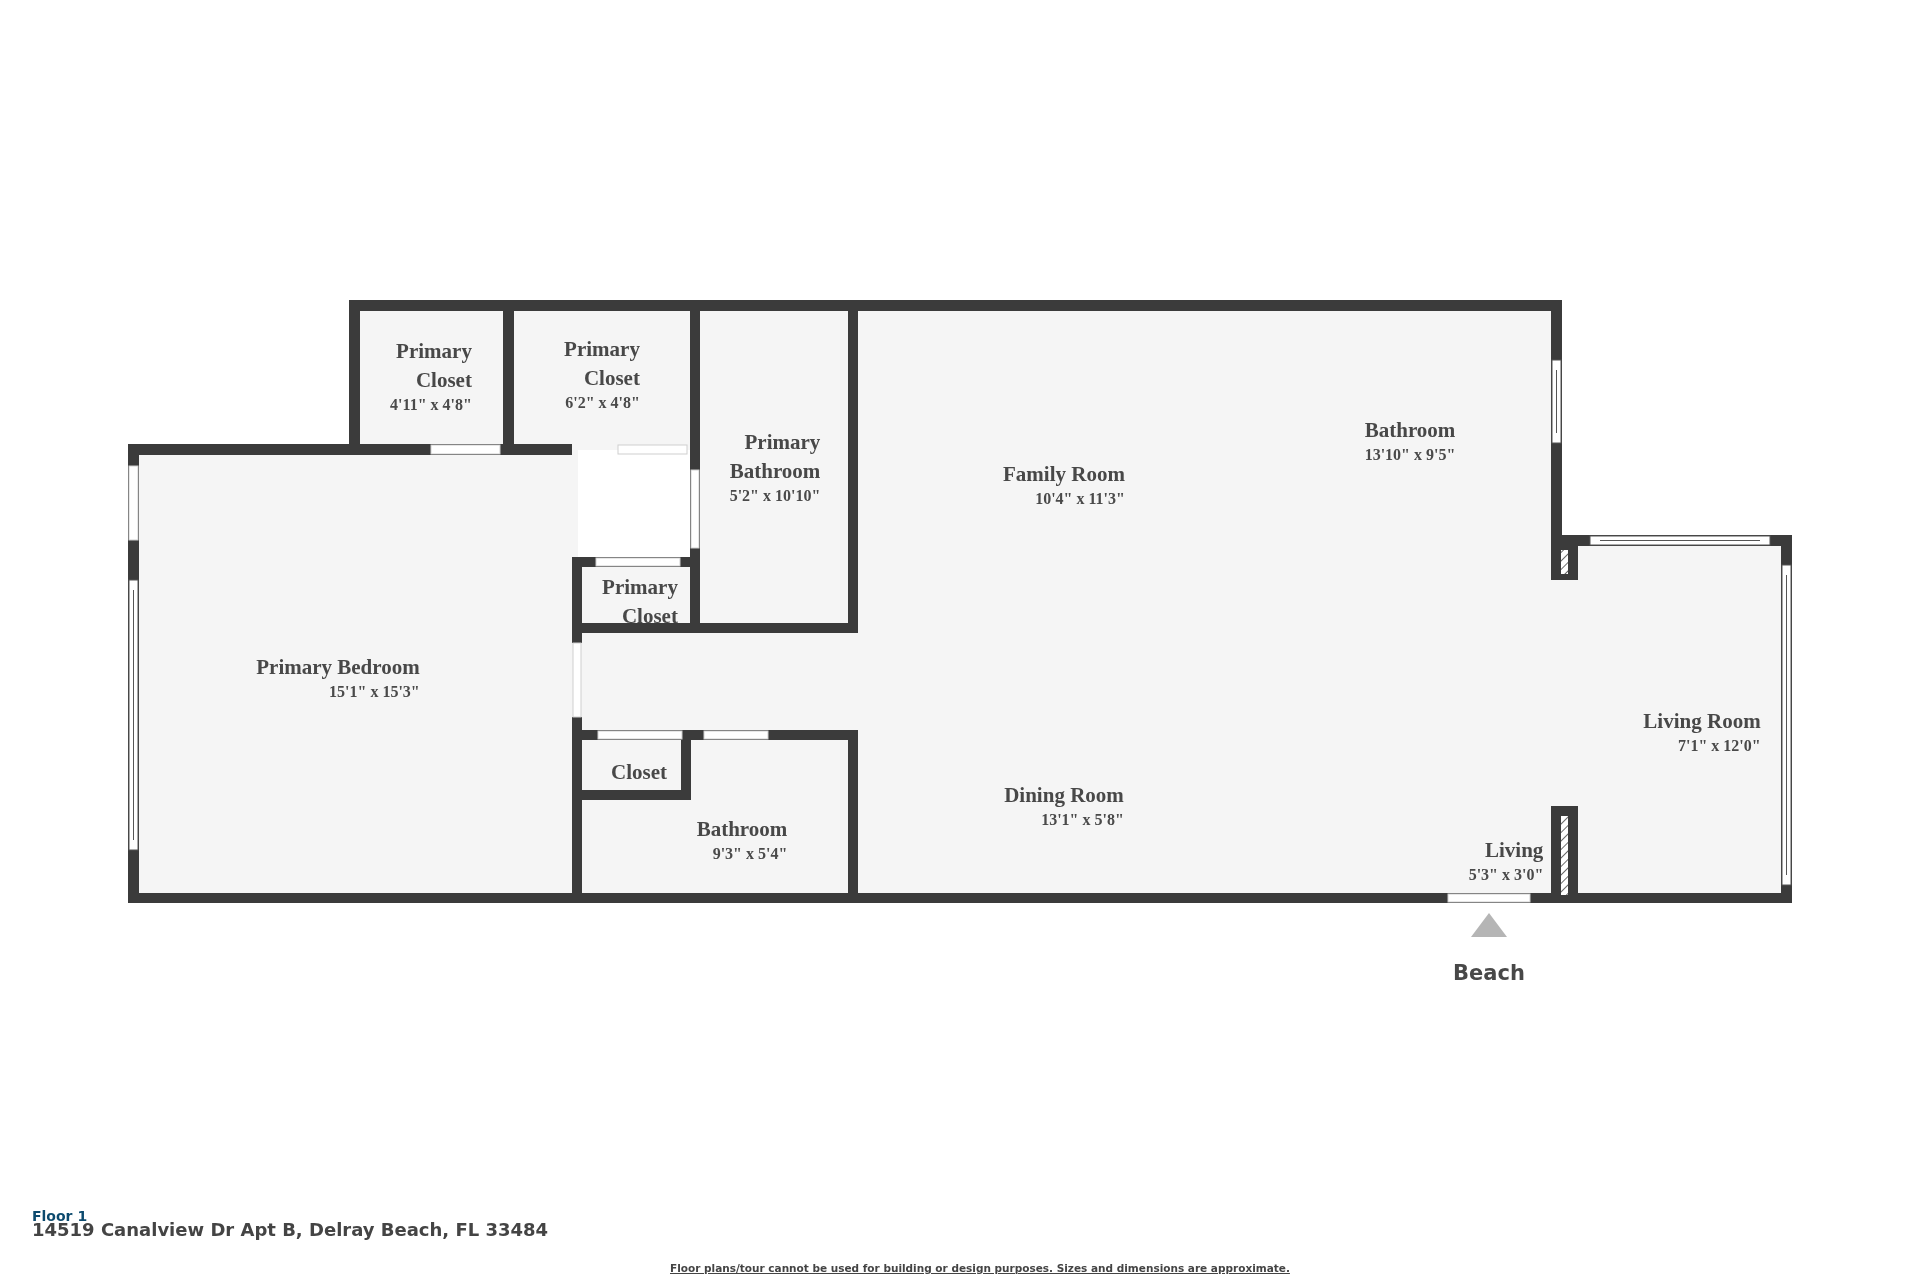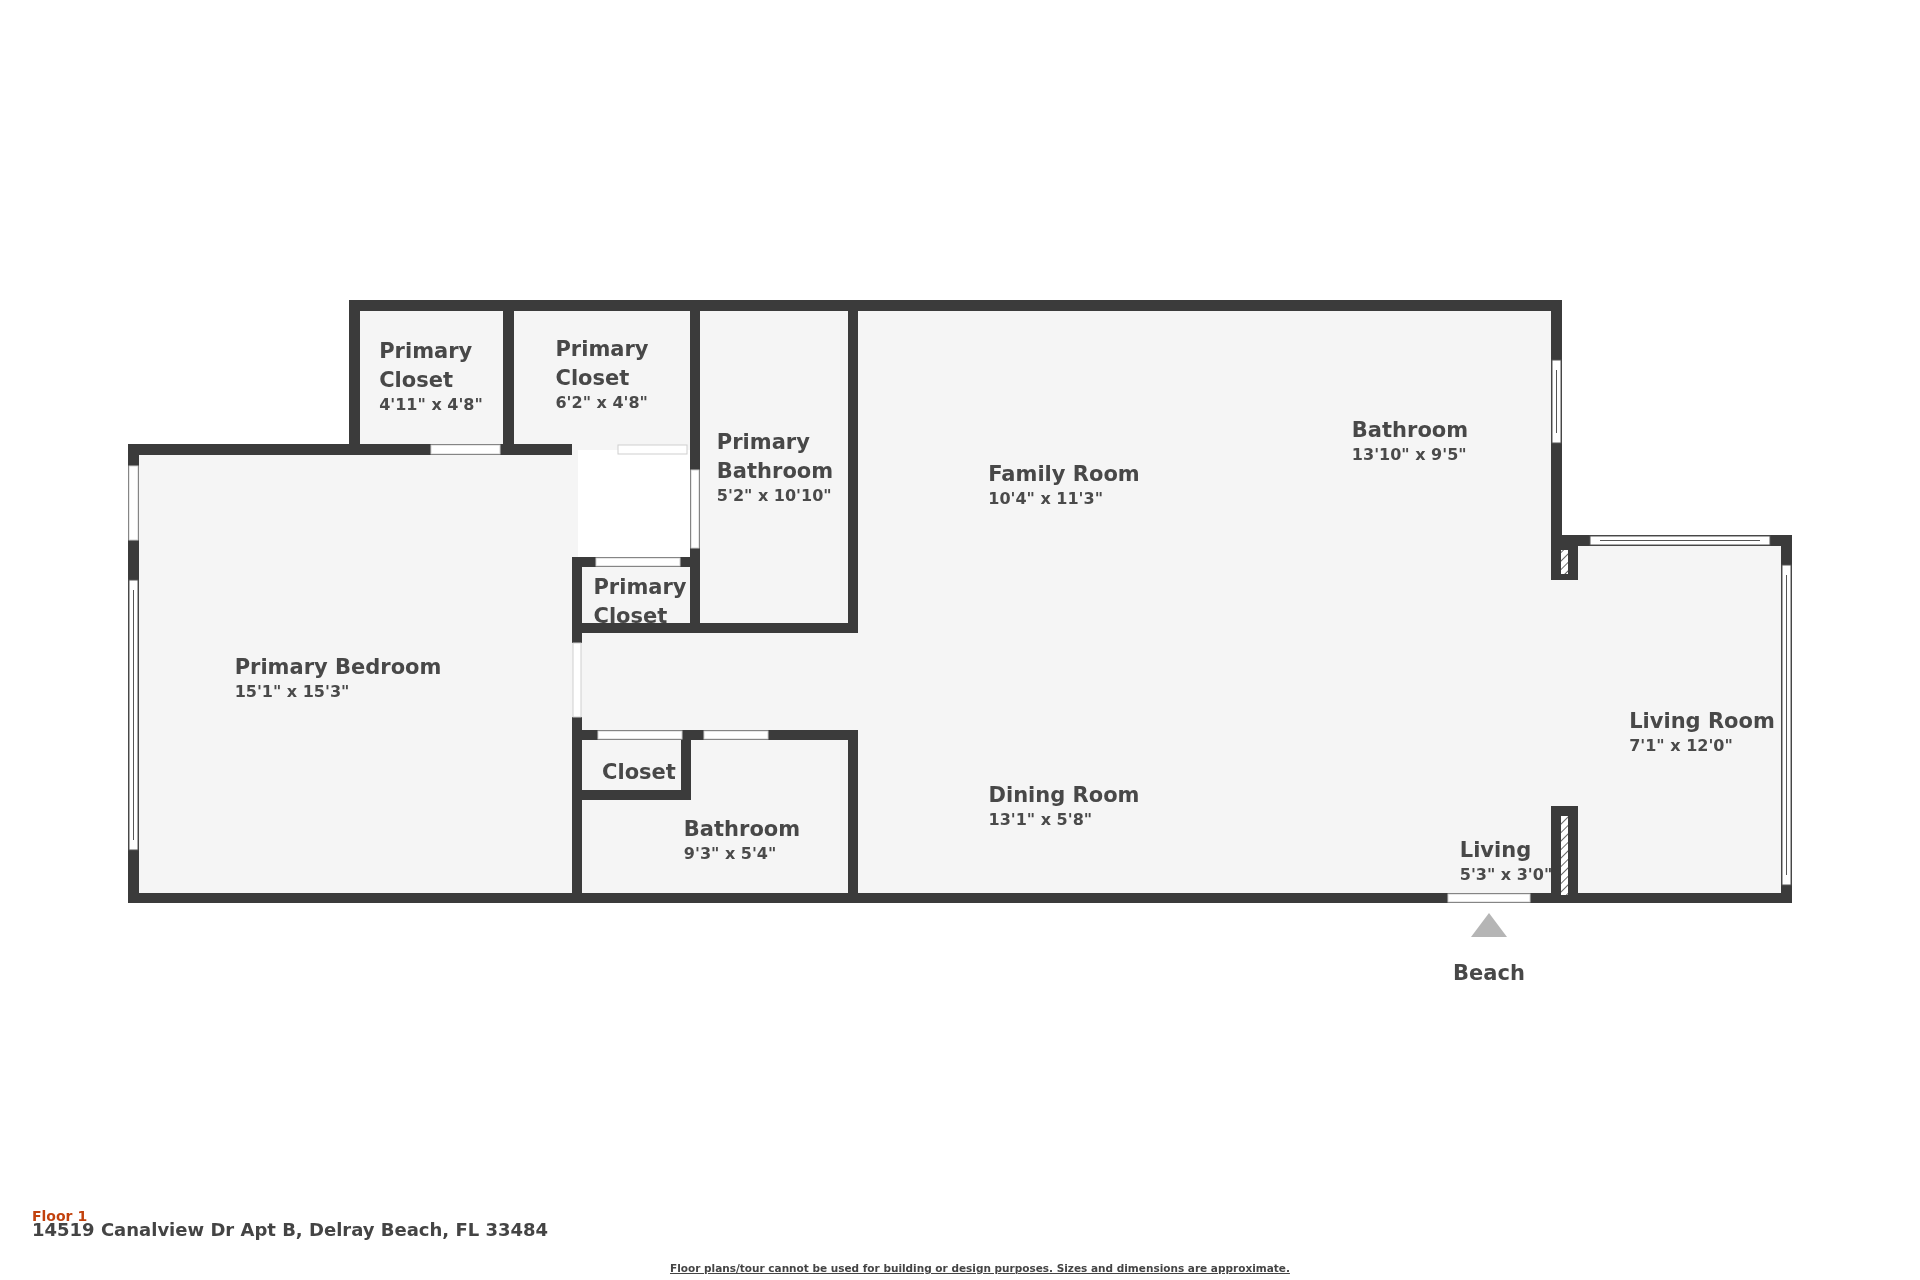--- a/index.html
+++ b/index.html
@@ -1,23 +1,23 @@
 <!DOCTYPE html>
 <html><head>
 <meta charset="utf-8">
 <style>
   html, body { margin: 0; padding: 0; background: #ffffff; }
   body { width: 1920px; height: 1280px; position: relative; overflow: hidden;
          font-family: "DejaVu Sans", "Liberation Sans", sans-serif; color: #454545; }
   #plan { position: absolute; left: 0; top: 0; width: 1920px; height: 1280px; }
-  .lbl { position: absolute; transform: translateX(-50%); text-align: left; white-space: nowrap; }
+  .lbl { position: absolute; transform: translateX(-50%); text-align: right; white-space: nowrap; font-family: Liberation Serif, serif; }
   .rname { font-weight: bold; font-size: 21px; line-height: 29px; color: #484848; }
   .rdim  { font-weight: bold; font-size: 16px; line-height: 20px; color: #4a4a4a; }
   .footer-addr { position: absolute; left: 32px; top: 1219px; font-weight: bold; font-size: 18px; color: #444; }
-  .footer-floor { position: absolute; left: 32px; top: 1208px; font-weight: bold; font-size: 14px; color: #c2410c; }
+  .footer-floor { position: absolute; left: 32px; top: 1208px; font-weight: bold; font-size: 14px; color: #0c4a6e; }
   .footer-disclaimer { position: absolute; left: 670px; top: 1262px; font-weight: bold; font-size: 10.5px; color: #444; text-decoration: underline; }
   .entry-label { position: absolute; left: 1489px; top: 961px; transform: translateX(-50%);
                  font-weight: bold; font-size: 21px; color: #484848; }
 </style>
 </head>
 <body>
 
 <svg id="plan" viewBox="0 0 1920 1280" xmlns="http://www.w3.org/2000/svg">
   <defs>
     <pattern id="hatch" patternUnits="userSpaceOnUse" width="6" height="6" patternTransform="rotate(45)">

